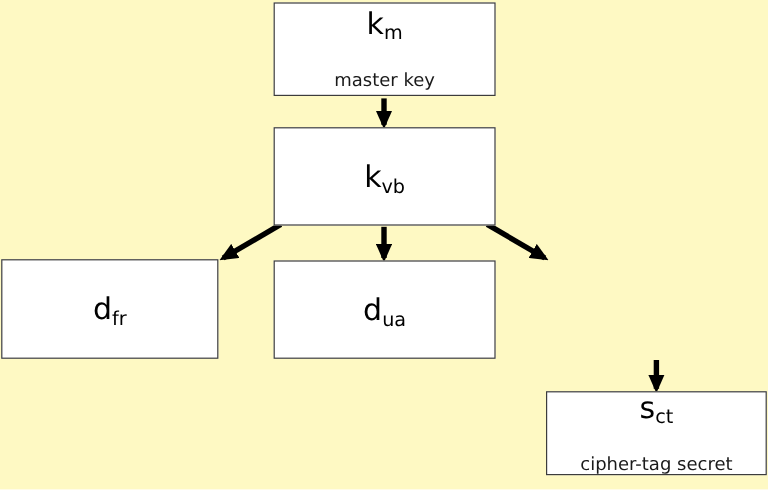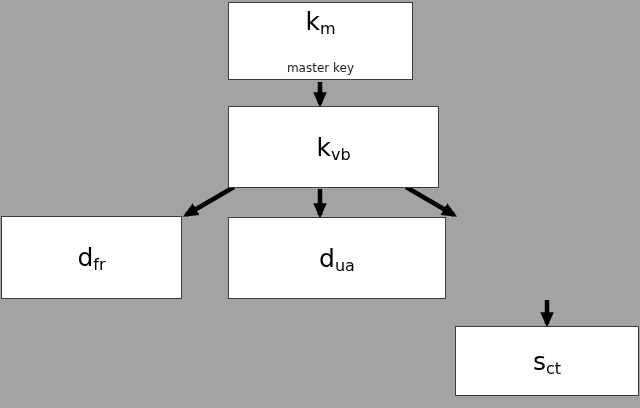--- a/index.html
+++ b/index.html
@@ -5,21 +5,21 @@
   html, body {
     margin: 0;
     padding: 0;
     background: #ffffff;
     font-family: "DejaVu Sans", "Liberation Sans", sans-serif;
   }
   #canvas {
     position: relative;
     width: 640px;
     height: 408px;
-    background: #a3a3a3;
+    background: #fef9c3;
     overflow: hidden;
   }
   #edge-layer {
     position: absolute;
     left: 0;
     top: 0;
     width: 640px;
     height: 408px;
     pointer-events: none;
   }
@@ -39,31 +39,31 @@
     font-size: 25px;
     line-height: 1;
     color: #000000;
   }
   .node .symbol sub {
     font-size: 0.64em;
     line-height: 0;
     vertical-align: -0.28em;
   }
   .node .label {
-    font-size: 12px;
+    font-size: 15px;
     line-height: 1;
     white-space: nowrap;
     color: #1a1a1a;
     margin-top: 17px;
   }
   
   #node-km  { left: 228px; top:   2px; width: 185px; height:  78px; }
-  #node-kvb { left: 228px; top: 106px; width: 211px; height:  82px; }
+  #node-kvb { left: 228px; top: 106px; width: 185px; height:  82px; }
   #node-dfr { left:   1px; top: 216px; width: 181px; height:  83px; }
-  #node-dua { left: 228px; top: 217px; width: 218px; height:  82px; }
+  #node-dua { left: 228px; top: 217px; width: 185px; height:  82px; }
   #node-sga { left: 455px; top: 217px; width: 184px; height:  82px; }
   #node-sct { left: 455px; top: 326px; width: 184px; height:  70px; }
 </style>
 </head>
 <body>
 
 <div id="canvas">
 
   <svg id="edge-layer" viewBox="0 0 640 408" xmlns="http://www.w3.org/2000/svg">
     <defs>
@@ -91,15 +91,16 @@
     <div class="symbol"><span>d</span><sub>fr</sub></div>
   </div>
 
   <div class="node" id="node-dua">
     <div class="symbol"><span>d</span><sub>ua</sub></div>
   </div>
 
 
   <div class="node" id="node-sct">
     <div class="symbol"><span>s</span><sub>ct</sub></div>
+    <div class="label">cipher-tag secret</div>
   </div>
 
 </div>
 
 </body></html>

